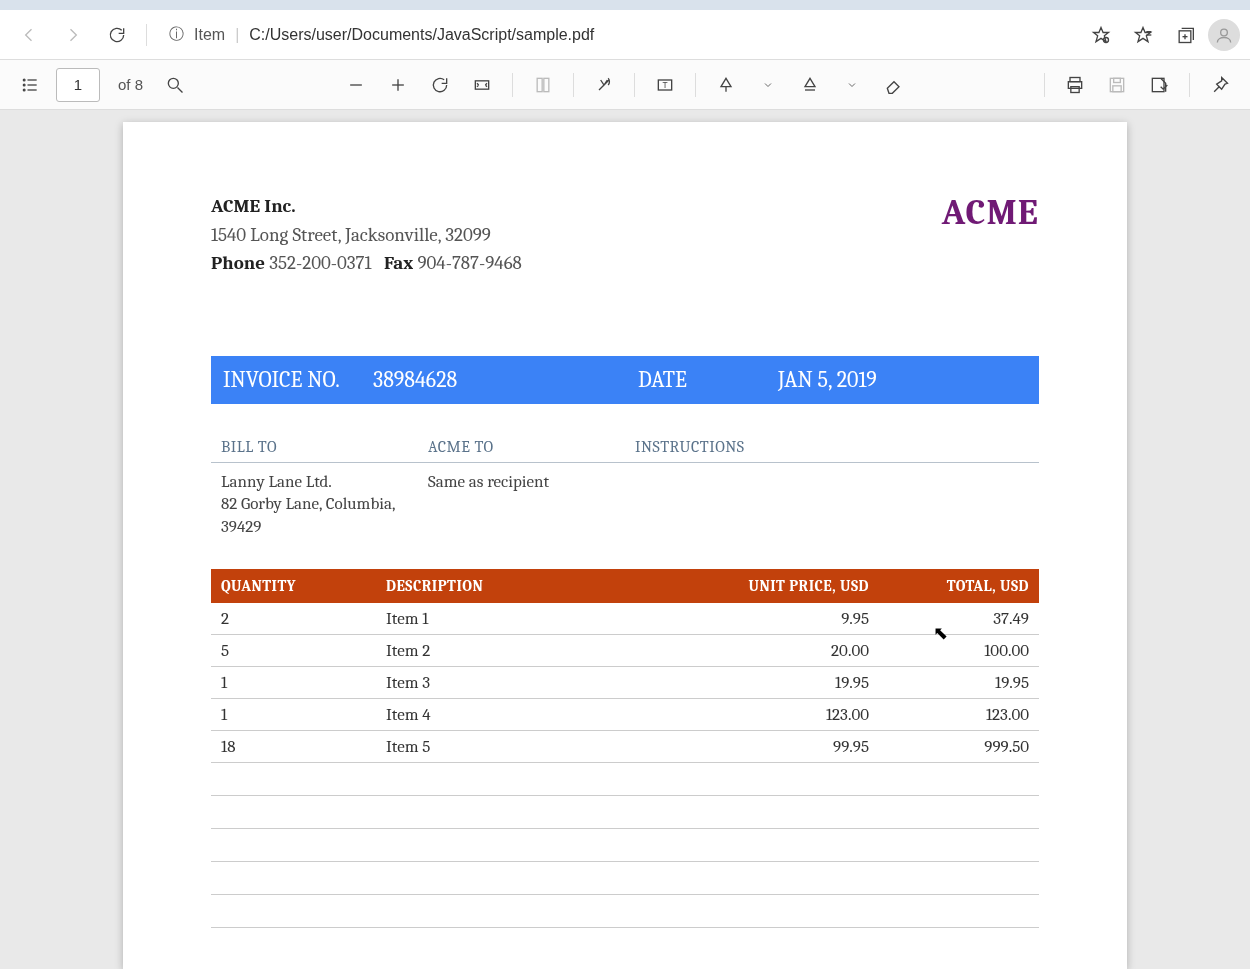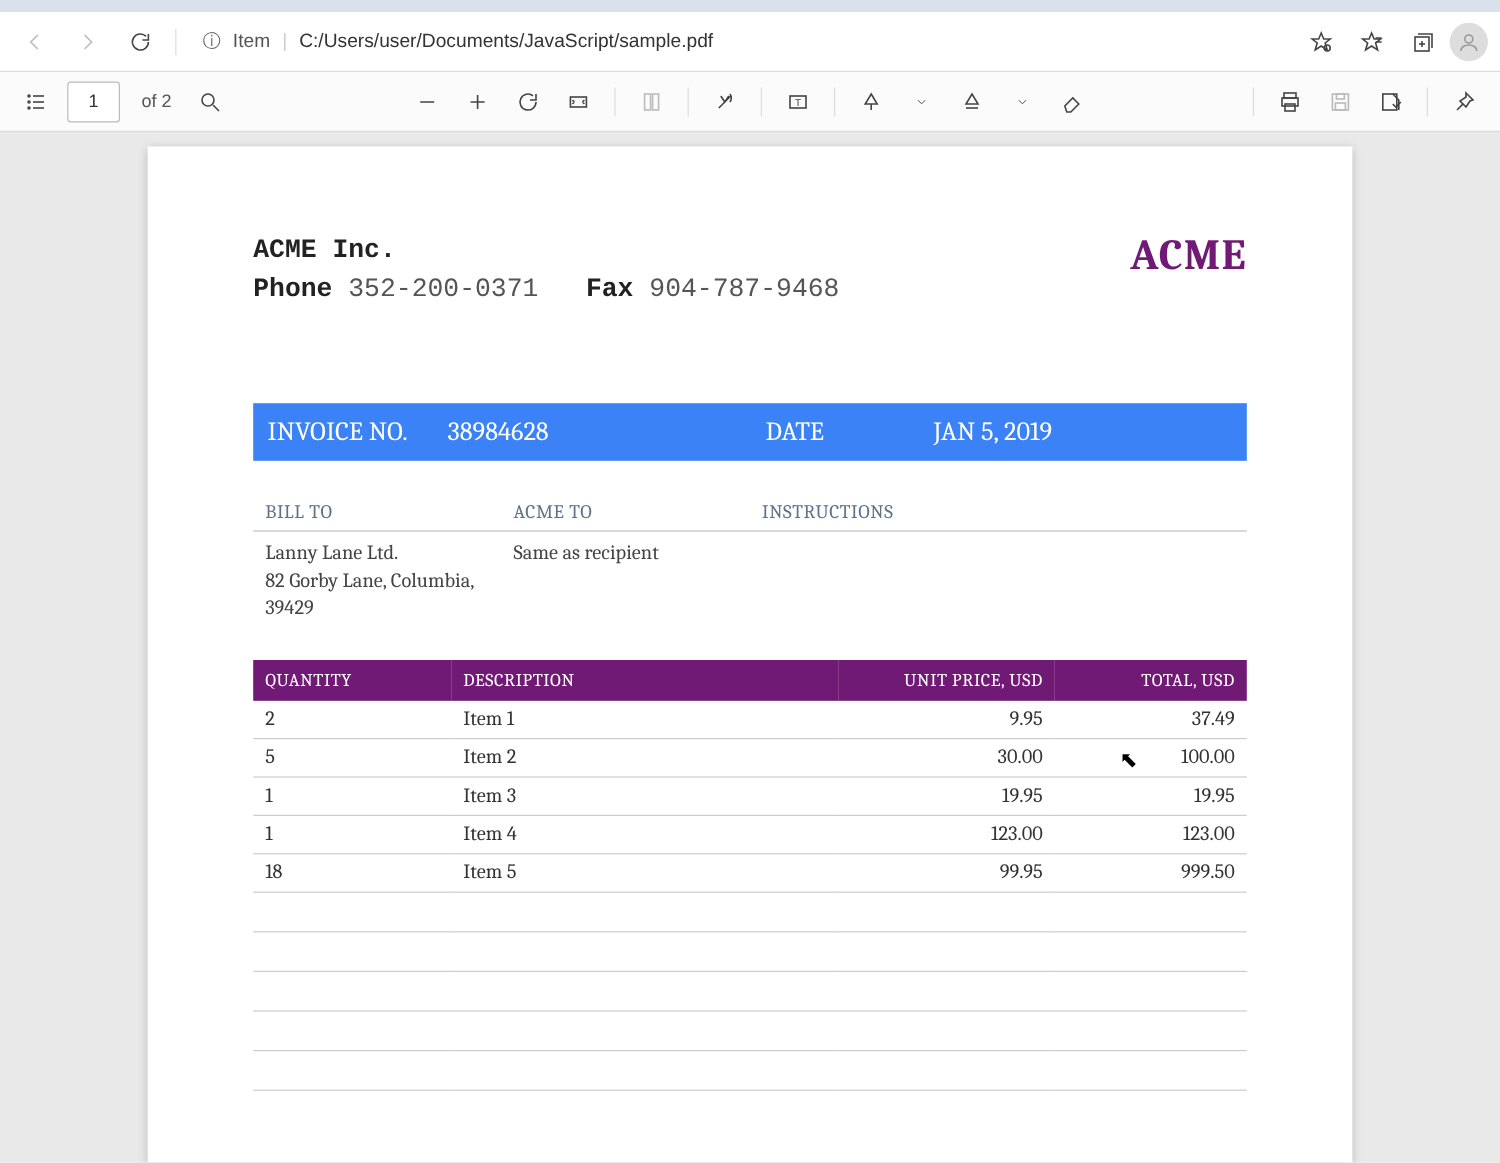--- a/index.html
+++ b/index.html
@@ -26,21 +26,21 @@
   .page-of { font-size:15px; color:#555; margin:0 6px 0 10px;}
   .tb-sep { width:1px; height:24px; background:#ddd; margin:0 6px;}
   .tb-center { position:absolute; left:50%; transform:translateX(-50%); display:flex; align-items:center; gap:6px;}
   .tb-right { margin-left:auto; display:flex; align-items:center; gap:6px;}
   
   
   .viewer { background:#e9e9e9; height: calc(969px - 10px - 50px - 50px); overflow:auto; padding-top:12px; display:flex; justify-content:center;}
   .page { width:1004px; background:#fff; box-shadow:0 2px 8px rgba(0,0,0,.25); padding:70px 88px 40px 88px; font-family: Cambria, Georgia, serif; color:#333; position:relative;}
   
   .co-header { display:flex; justify-content:space-between; align-items:flex-start;}
-  .co-info { font-size:22px; line-height:1.5;font-family:Liberation Mono, monospace;}
+  .co-info { font-size:19px; line-height:1.5;}
   .co-name { font-weight:bold; color:#222;}
   .co-addr { color:#555;}
   .co-phone .lbl { font-weight:bold; color:#222;}
   .co-phone .val { color:#555;}
   .logo { font-size:36px; font-weight:bold; letter-spacing:1px; color:#701a75; font-family: Cambria, Georgia, serif;}
   
   .inv-bar { background:#3b82f6; color:#fff; display:flex; align-items:center; height:48px; margin-top:78px; font-size:22px; padding:0 12px;}
   .inv-bar .cell { flex:0 0 auto;}
   .inv-bar .c1 { width:150px;}
   .inv-bar .c2 { width:265px;}
@@ -50,21 +50,21 @@
   .ship-col { flex:0 0 auto;}
   .ship-col.s1 { width:207px;}
   .ship-col.s2 { width:207px;}
   .ship-col.s3 { flex:1;}
   .ship-hdr { color:#5a728a; font-size:16px; font-weight:500; letter-spacing:.5px;}
   .ship-line { border-bottom:1px solid #b8c2cc; margin:6px 0 0 0;}
   .ship-body { display:flex; margin-top:8px; padding:0 10px;}
   .ship-body .txt { font-size:17px; color:#444; line-height:1.35;}
   
   table.items { width:100%; border-collapse:collapse; margin-top:30px; font-size:17px;}
-  table.items thead th { background:#701a75; color:#fff; font-weight:400; text-align:left; padding:8px 10px; font-size:15px; letter-spacing:.5px;}
+  table.items thead th { background:#c2410c; color:#fff; font-weight:700; text-align:left; padding:8px 10px; font-size:15px; letter-spacing:.5px;}
   table.items th.r, table.items td.r { text-align:right;}
   table.items tbody td { padding:6px 10px; border-bottom:1px solid #ccc; color:#333;}
   table.items tbody tr.blank td { height:33px;}
   
   .cursor { position:absolute; font-size:18px; color:#000; pointer-events:none;}
   
   svg { width:20px; height:20px; stroke:#444; fill:none; stroke-width:1.6;}
   .dim svg { stroke:#bbb;}
 </style>
 </head>
@@ -133,21 +133,21 @@
       <svg viewBox="0 0 24 24">
         <circle cx="5" cy="6" r="1"></circle>
         <line x1="9" y1="6" x2="20" y2="6"></line>
         <circle cx="5" cy="12" r="1"></circle>
         <line x1="9" y1="12" x2="20" y2="12"></line>
         <circle cx="5" cy="18" r="1"></circle>
         <line x1="9" y1="18" x2="20" y2="18"></line>
       </svg>
     </div>
   <input class="page-input" value="1" style="">
-  <span class="page-of">of 2</span>
+  <span class="page-of">of 8</span>
   <div class="tb-btn">
       <svg viewBox="0 0 24 24">
         <circle cx="10" cy="10" r="6"></circle>
         <line x1="15" y1="15" x2="21" y2="21"></line>
       </svg>
     </div>
 
   <div class="tb-center">
     <div class="tb-btn">
         <svg viewBox="0 0 24 24">
@@ -254,20 +254,21 @@
       </div>
   </div>
 </div>
 
 <div class="viewer">
   <div class="page">
 
     <div class="co-header">
       <div class="co-info">
         <div class="co-name">ACME Inc.</div>
+        <div class="co-addr">1540  Long Street, Jacksonville, 32099</div>
         <div class="co-phone">
           <span class="lbl">Phone</span>
           <span class="val">352-200-0371</span>
           &nbsp;
           <span class="lbl">Fax</span>
           <span class="val">904-787-9468</span>
         </div>
       </div>
       <div class="logo">ACME</div>
     </div>
@@ -320,21 +321,21 @@
       <tbody id="items-body">
           <tr>
             <td>2</td>
             <td>Item 1</td>
             <td class="r">9.95</td>
             <td class="r">37.49</td>
           </tr>
           <tr>
             <td>5</td>
             <td>Item 2</td>
-            <td class="r">30.00</td>
+            <td class="r">20.00</td>
             <td class="r">100.00</td>
           </tr>
           <tr>
             <td>1</td>
             <td>Item 3</td>
             <td class="r">19.95</td>
             <td class="r">19.95</td>
           </tr>
           <tr>
             <td>1</td>

